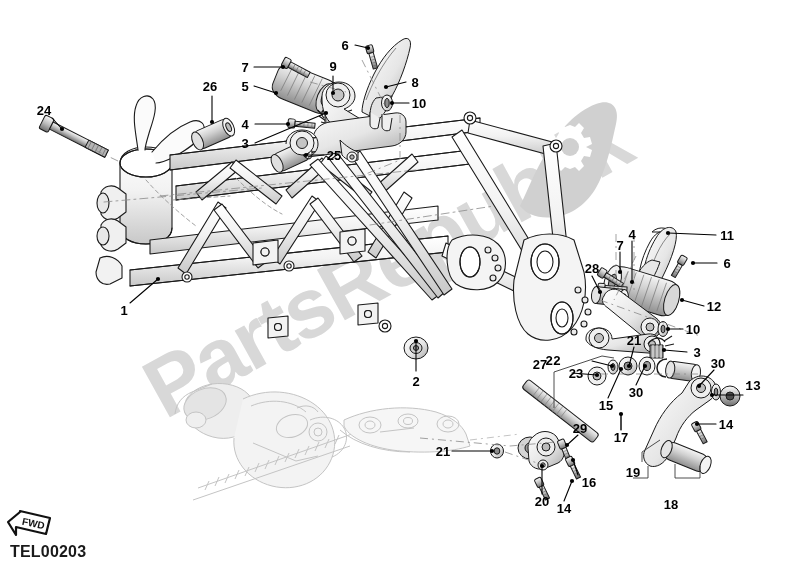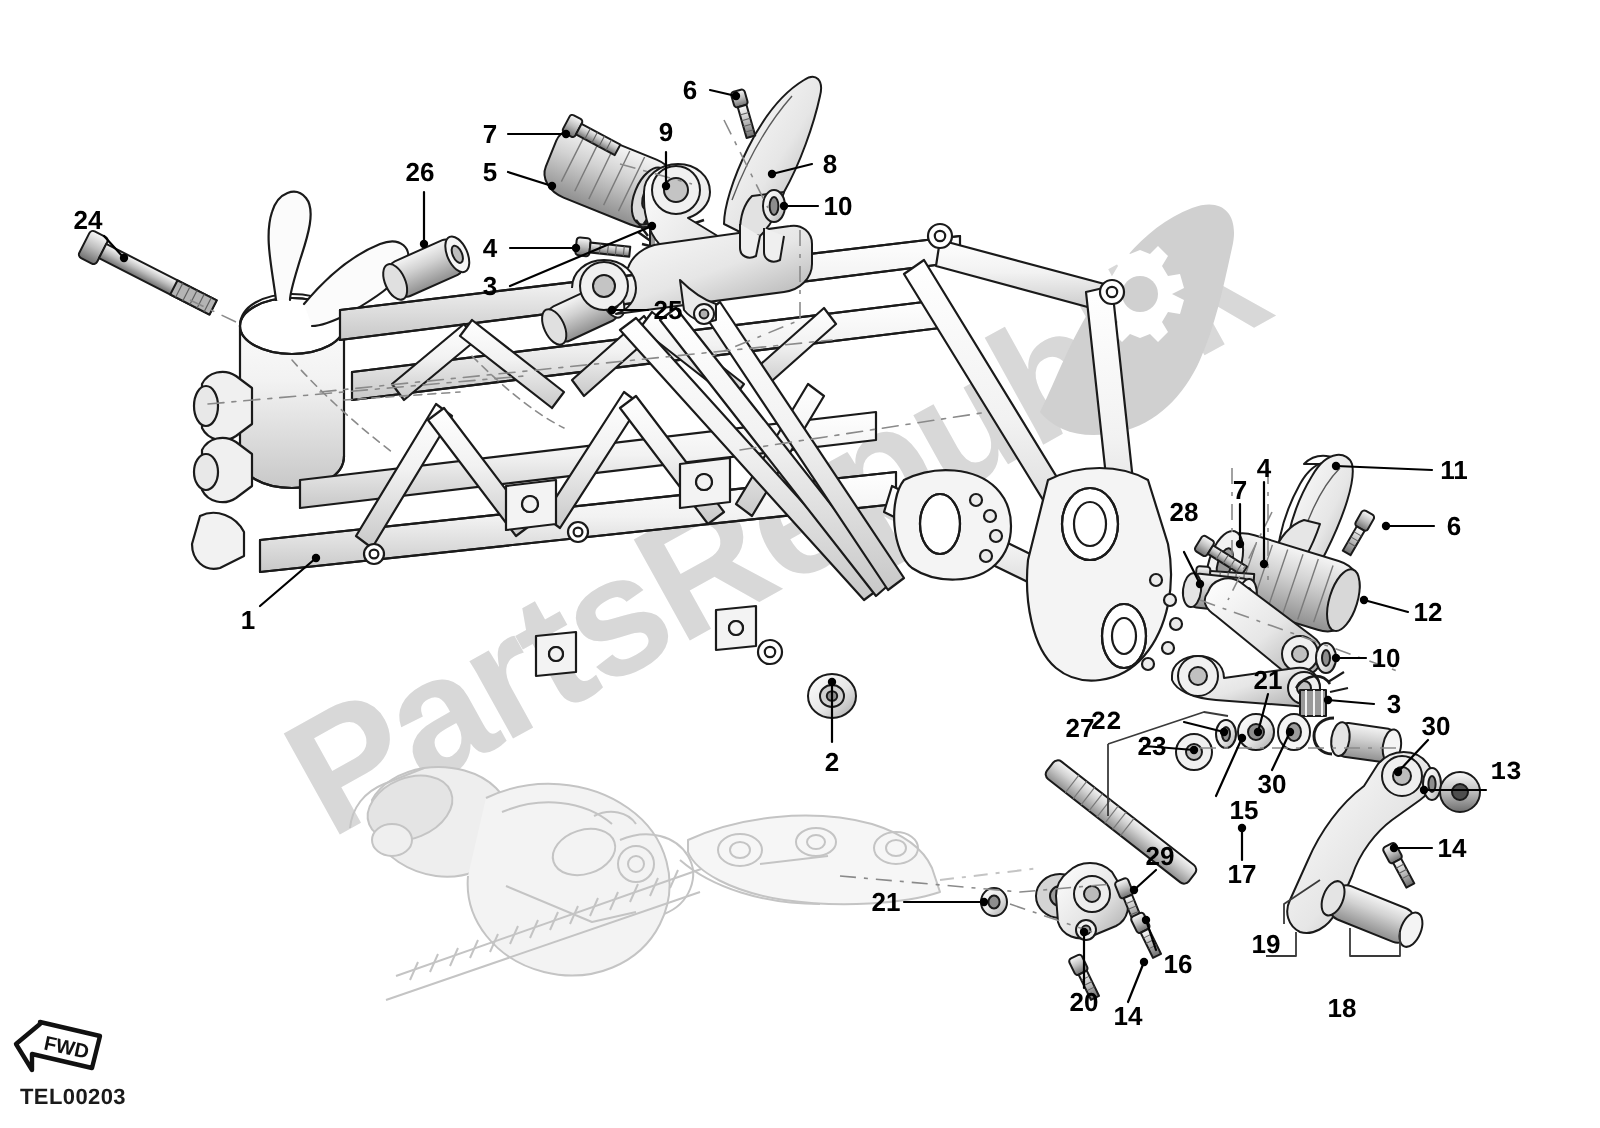--- a/index.html
+++ b/index.html
@@ -32,21 +32,21 @@
     line-height: 1;
     white-space: nowrap;
     transform: translate(-50%, -50%);
     user-select: none;
   }
   #drawing-code {
     position: absolute;
     left: 10px;
     top: 543px;
     font-family: "Liberation Sans", sans-serif;
-    font-size: 11px;
+    font-size: 16px;
     font-weight: bold;
     color: #1a1a1a;
     letter-spacing: 0.2px;
   }
   #fwd-marker {
     position: absolute;
     left: 6px;
     top: 508px;
     width: 48px;
     height: 30px;
@@ -740,32 +740,32 @@
       <div class="callout" style="left: 419px; top: 103px;">10</div>
       <div class="callout" style="left: 245px; top: 124px;">4</div>
       <div class="callout" style="left: 245px; top: 143px;">3</div>
       <div class="callout" style="left: 334px; top: 155px;">25</div>
       <div class="callout" style="left: 124px; top: 310px;">1</div>
       <div class="callout" style="left: 416px; top: 381px;">2</div>
       <div class="callout" style="left: 727px; top: 235px;">11</div>
       <div class="callout" style="left: 727px; top: 263px;">6</div>
       <div class="callout" style="left: 620px; top: 245px;">7</div>
       <div class="callout" style="left: 632px; top: 234px;">4</div>
-      <div class="callout" style="left: 592px; top: 256px;">28</div>
+      <div class="callout" style="left: 592px; top: 268px;">28</div>
       <div class="callout" style="left: 714px; top: 306px;">12</div>
       <div class="callout" style="left: 693px; top: 329px;">10</div>
       <div class="callout" style="left: 697px; top: 352px;">3</div>
       <div class="callout" style="left: 634px; top: 340px;">21</div>
       <div class="callout" style="left: 553px; top: 361px; font-family: Liberation Mono, monospace;">22</div>
       <div class="callout" style="left: 540px; top: 364px;">27</div>
       <div class="callout" style="left: 563px; top: 373px; padding-left: 26px;">23</div>
       <div class="callout" style="left: 718px; top: 363px;">30</div>
       <div class="callout" style="left: 753px; top: 386px; font-family: Liberation Mono, monospace;">13</div>
       <div class="callout" style="left: 636px; top: 392px;">30</div>
-      <div class="callout" style="left: 622px; top: 405px;">15</div>
+      <div class="callout" style="left: 606px; top: 405px;">15</div>
       <div class="callout" style="left: 621px; top: 437px; text-align: right;">17</div>
       <div class="callout" style="left: 633px; top: 472px;">19</div>
       <div class="callout" style="left: 671px; top: 472px; margin-top: 32px;">18</div>
       <div class="callout" style="left: 726px; top: 424px;">14</div>
       <div class="callout" style="left: 580px; top: 428px; text-align: right;">29</div>
       <div class="callout" style="left: 443px; top: 451px;">21</div>
       <div class="callout" style="left: 578px; top: 482px; padding-left: 22px;">16</div>
       <div class="callout" style="left: 542px; top: 501px;">20</div>
       <div class="callout" style="left: 564px; top: 508px;">14</div>
     </div>

